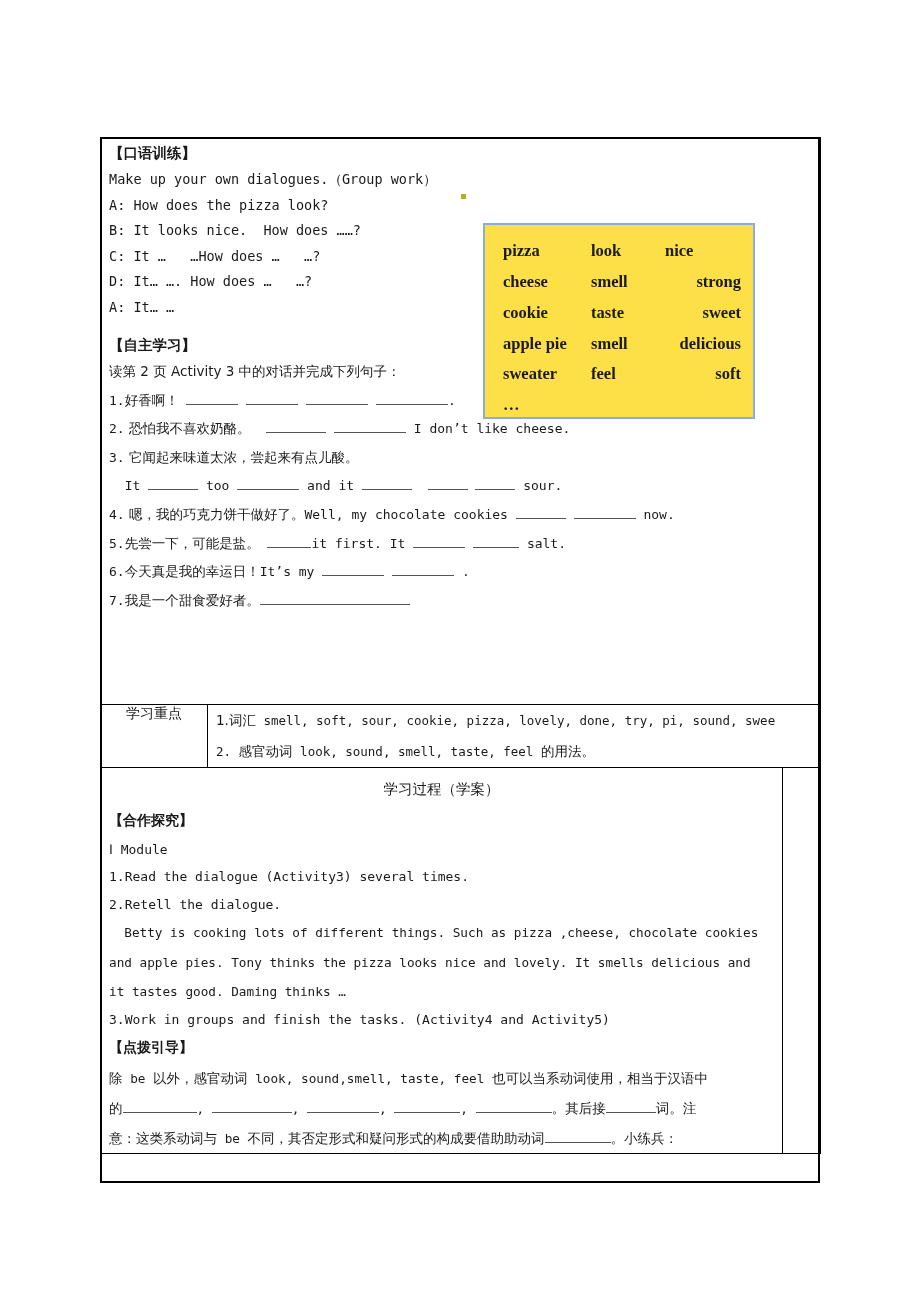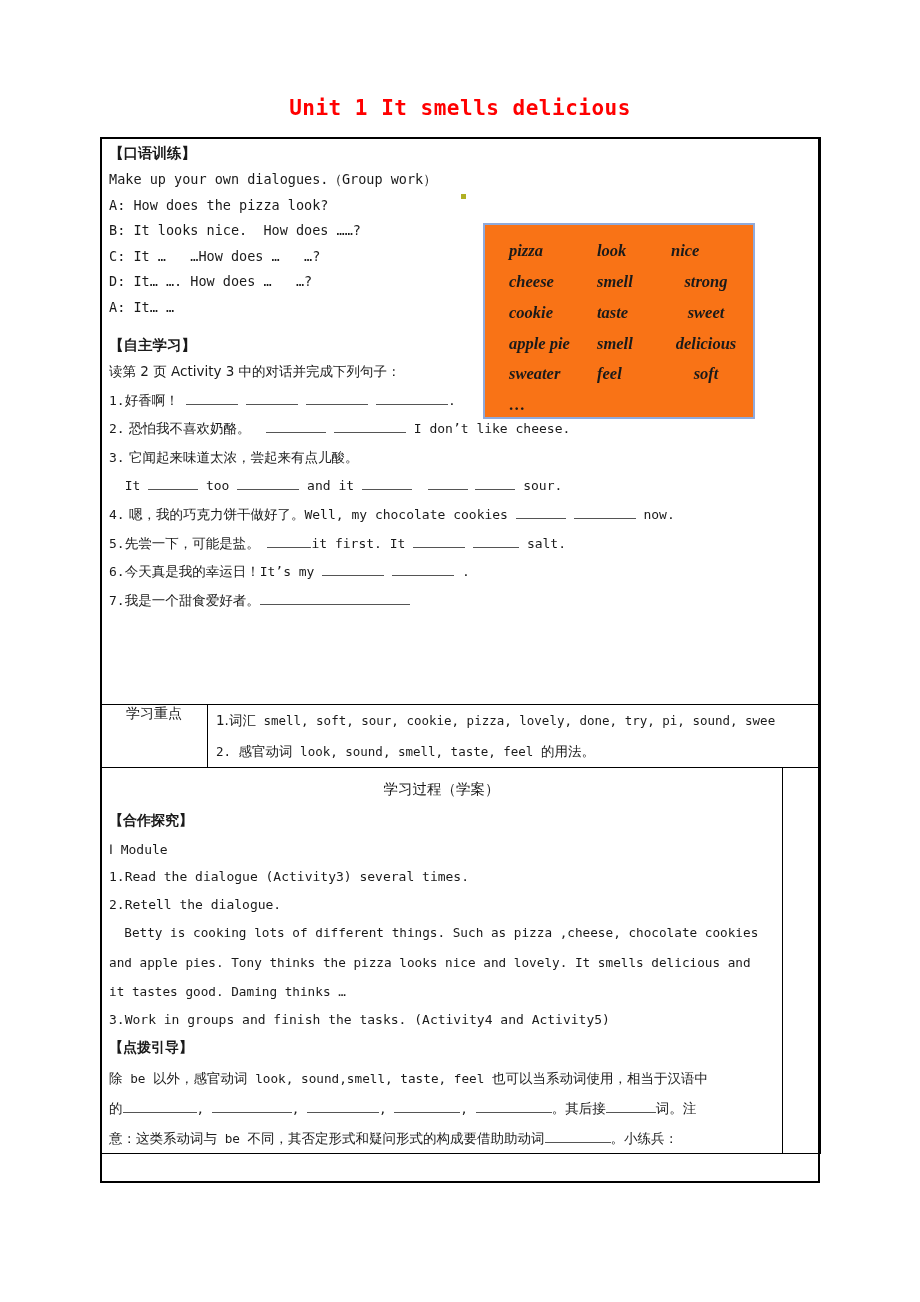--- a/index.html
+++ b/index.html
@@ -96,36 +96,35 @@
   }
 
   
   .word-box {
     position: absolute;
     left: 382px;
     top: 79px;
     width: 272px;
     height: 196px;
     border: 2px solid #8faadc;
-    background: #f97316;
+    background: #fde047;
     box-sizing: border-box;
-    padding: 11px 0 0 10px;
-    font-style: italic;
+    padding: 11px 0 0 4px;
   }
   .word-row {
     display: flex;
     font-family: "Liberation Serif", "DejaVu Serif", serif;
     font-weight: bold;
     font-size: 16.5px;
     padding: 0 12px 0 14px;
     line-height: 1.87;
   }
   .wc1 { width: 88px; text-align: left; flex: 0 0 88px; }
   .wc2 { width: 74px; text-align: left; flex: 0 0 74px; }
-  .wc3 { flex: 1 1 auto; text-align: center; }
+  .wc3 { flex: 1 1 auto; text-align: right; }
   .wc3.left-al { text-align: left; }
 
   .dot-artifact {
     position: absolute;
     left: 360px;
     top: 50px;
     width: 5px;
     height: 5px;
     background: #b0b023;
   }
@@ -226,21 +225,20 @@
     font-family: "DejaVu Sans", "Liberation Sans", sans-serif;
     font-size: 13.5px;
   }
   .narrow-col { background: #ffffff; }
 </style>
 </head>
 <body>
 
 <div class="page">
 
-  <div class="doc-title">Unit 1 It smells delicious</div>
 
   <table class="main-table">
     <colgroup>
       <col style="width:107px">
       <col style="width:575px">
       <col style="width:38px">
     </colgroup>
 
     <tbody>
 

